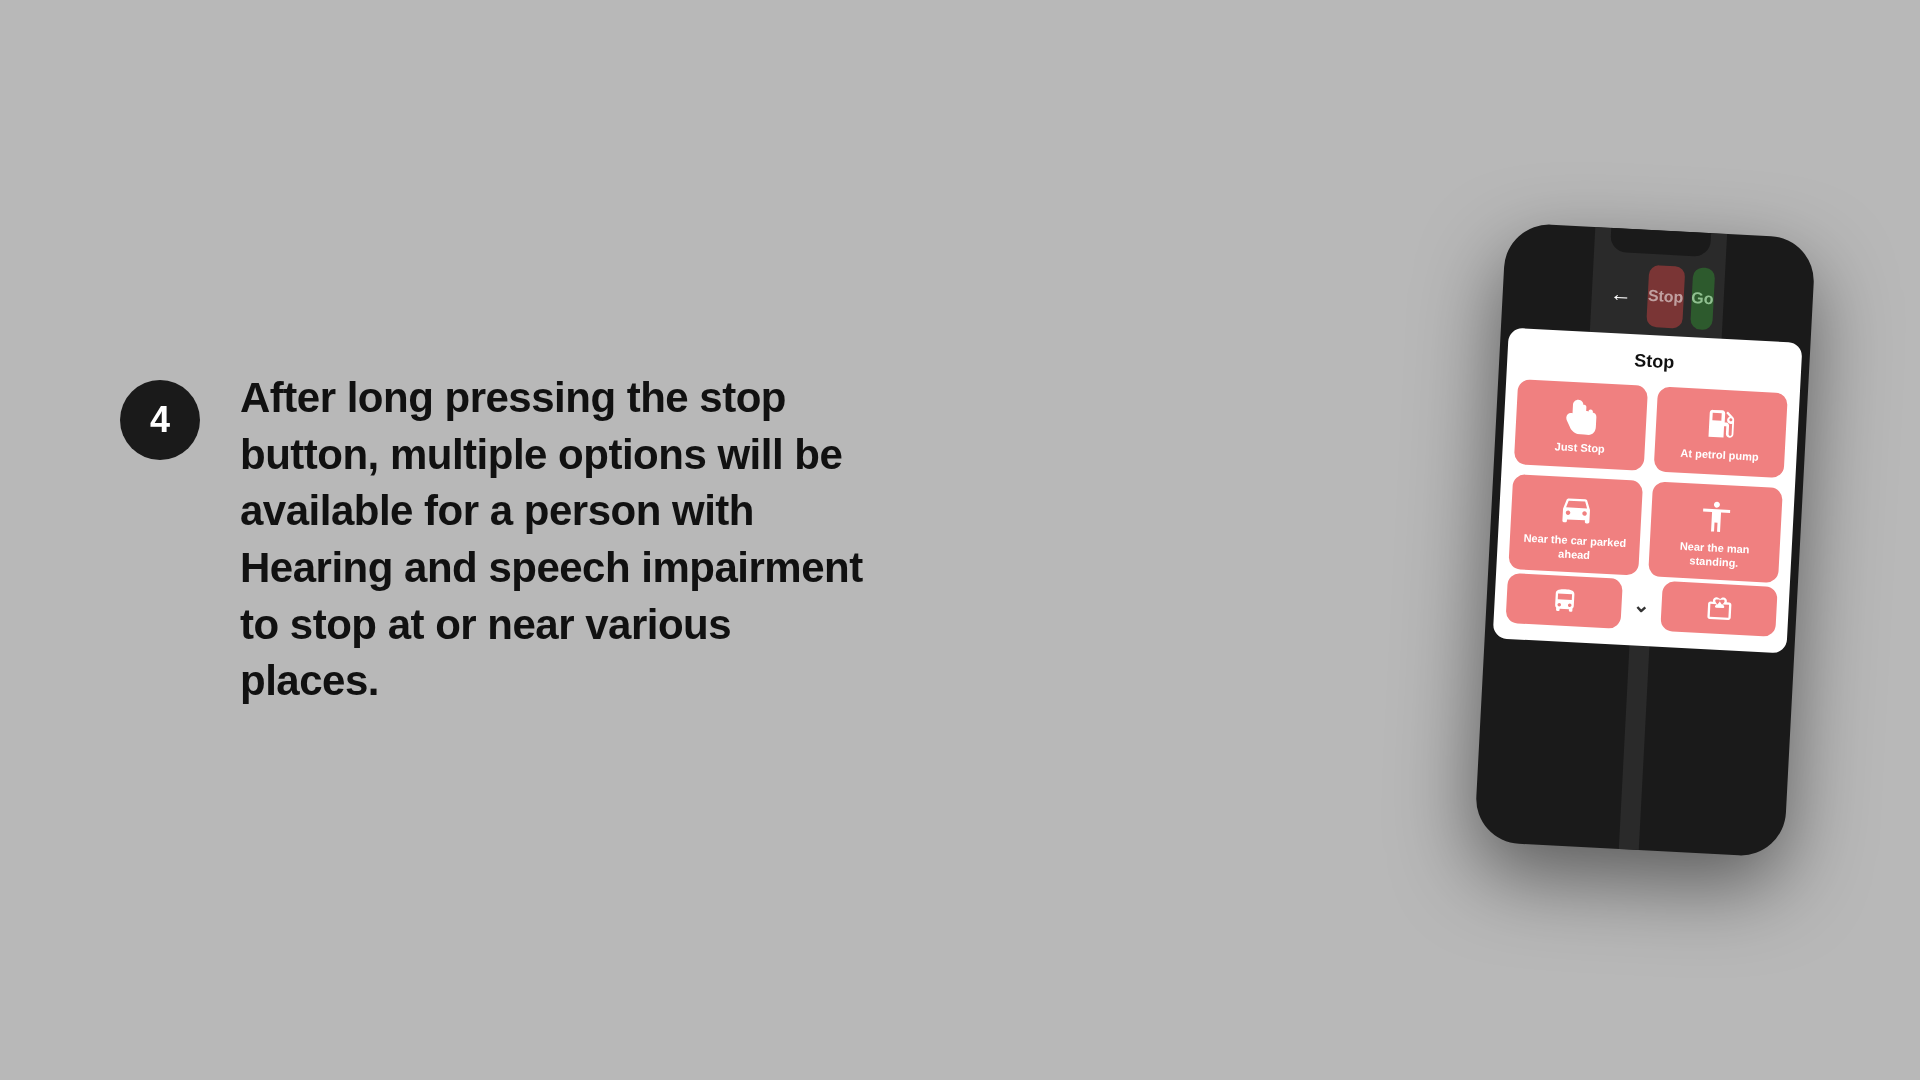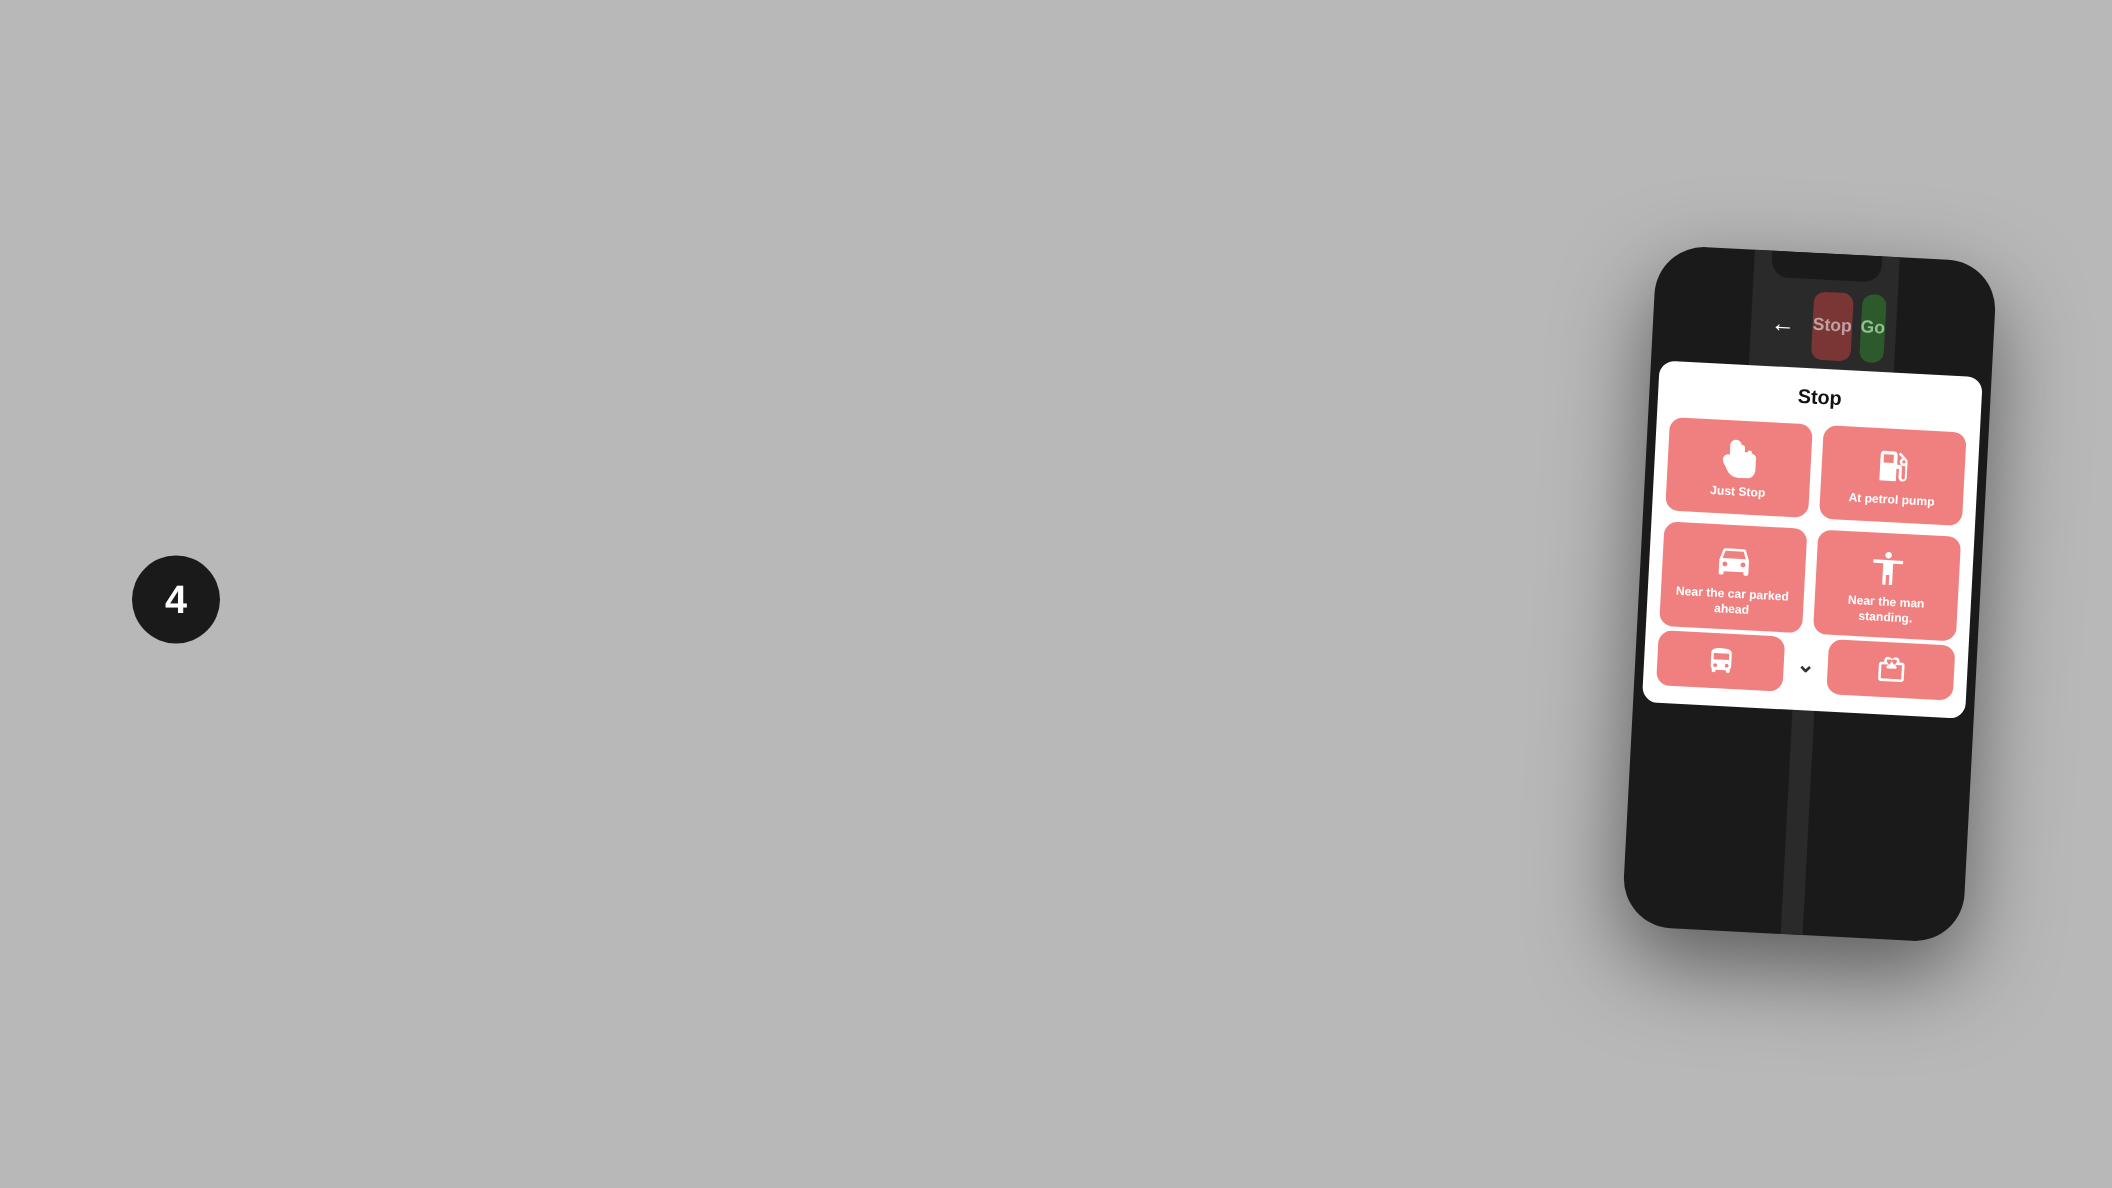--- a/index.html
+++ b/index.html
@@ -227,20 +227,21 @@
       align-items: flex-start;
     }
   </style>
 </head>
 <body>
 
 <div class="left-content">
   <div class="step-badge">
     <span>4</span>
   </div>
+  <p class="description-text">After long pressing the stop button, multiple options will be available for a person with Hearing and speech impairment to stop at or near various places.</p>
 </div>
 
 <div class="phone-container">
   <div class="phone-frame">
     <div class="phone-notch"></div>
 
     <div class="app-top-bar">
       <div class="back-btn">←</div>
       <div class="top-buttons">
         <div class="top-btn-stop">Stop</div>

